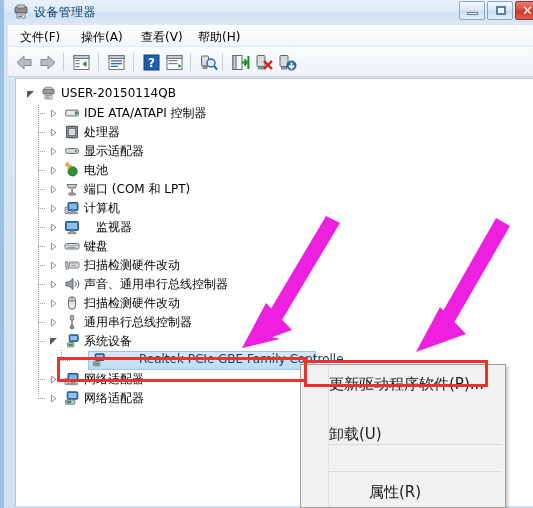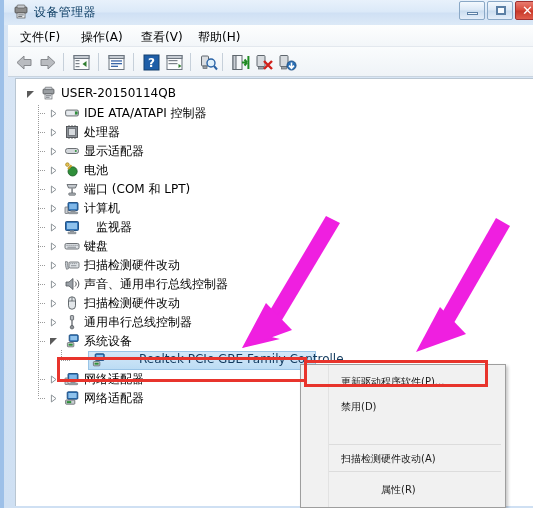--- a/index.html
+++ b/index.html
@@ -207,23 +207,23 @@
   }
   #ctx-gutter {
     position: absolute;
     left: 0; top: 0;
     width: 27px; height: 100%;
     background: #f1f1f1;
     border-right: 1px solid #e2e2e2;
   }
   .ctxitem {
     position: absolute;
-    left: 40px;
+    left: 28px;
     width: 176px;
-    font-size: 10px;
+    font-size: 15px;
     color: #1a1a1a;
     white-space: nowrap;
   }
   .ctxsep {
     position: absolute;
     left: 28px;
     width: 172px;
     height: 1px;
     background: #dcdcdc;
   }
@@ -609,26 +609,25 @@
       <div class="label" style="left:68px">网络适配器</div>
     </div>
 
   </div>
 
   <div id="ctxmenu">
     <div id="ctx-gutter"></div>
 
     <div class="ctxitem" style="top:10px;">更新驱动程序软件(P)...</div>
 
-    <div class="ctxitem" style="top:35px;">禁用(D)</div>
-
+
+    <div class="ctxitem" style="top:60px;">卸载(U)</div>
 
     <div class="ctxsep" style="top:79px;"></div>
 
-    <div class="ctxitem" style="top:87px;">扫描检测硬件改动(A)</div>
 
     <div class="ctxsep" style="top:106px;"></div>
 
     <div class="ctxitem" style="top:118px; font-weight:normal;margin-left:40px;">属性(R)</div>
   </div>
 
   <div class="redbox" id="redbox-tree"></div>
   <div class="redbox" id="redbox-menu"></div>
 
   <svg id="arrows" viewBox="0 0 533 508">

